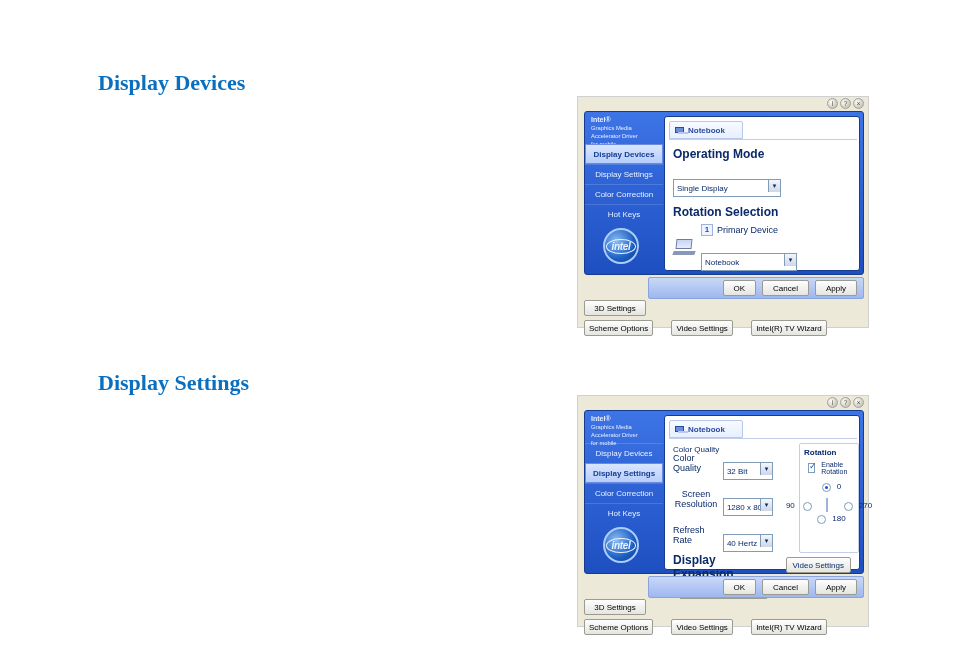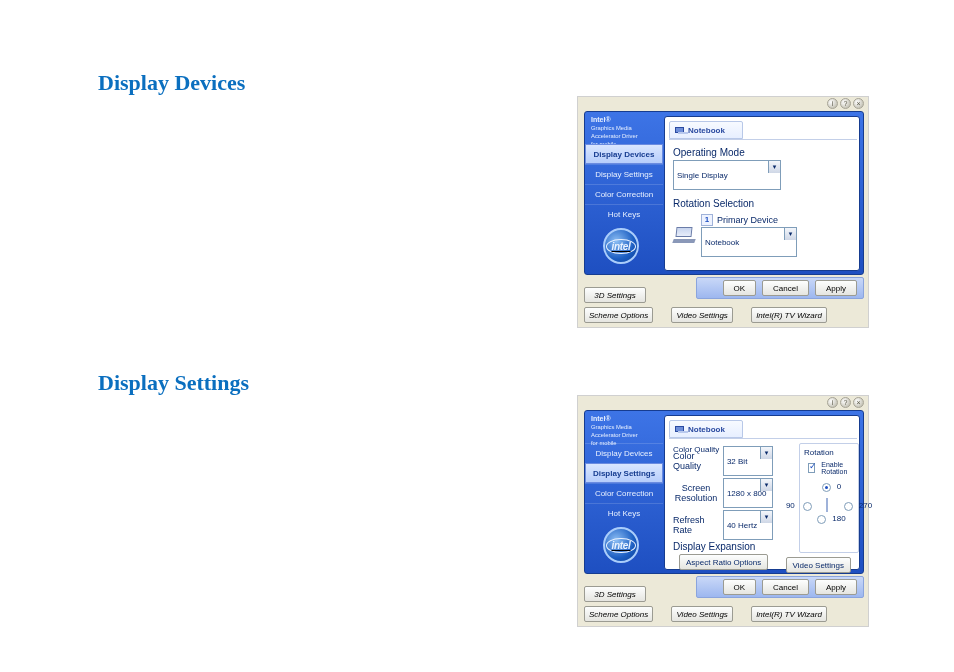--- a/index.html
+++ b/index.html
@@ -95,21 +95,21 @@
     border: 1px solid #6a8be0;
   }
 
   .intelchip {
     position: absolute;
     left: 18px; bottom: 10px;
     width: 36px; height: 36px;
     border-radius: 50%;
     background: radial-gradient(circle at 35% 35%, #8cbef4 0%, #1c5ec2 60%, #0a3c94 100%);
     border: 2px solid #aacdfb;
-    display: flex; align-items: center; justify-content: center; text-decoration: underline;
+    display: flex; align-items: center; justify-content: center;
   }
   .intelchip span {
     border: 1.5px solid #e9f2ff;
     border-radius: 50%;
     padding: 1px 4px;
     color: #e9f2ff;
     font-style: italic;
     font-size: 10px;
     font-weight: bold;
     letter-spacing: -0.3px;
@@ -154,27 +154,28 @@
     position: absolute;
     left: 4px; top: 22px;
     width: 188px;
     border-top: 1px solid #c3cfe8;
   }
   .pbody {
     position: absolute;
     left: 8px; right: 8px; top: 28px; bottom: 6px;
     color: #0a2a6a;
   }
-  .flabel { font-weight: normal; font-size: 10px; margin: 2px 0; color: #0a2a6a; }
+  .flabel { font-weight: bold; font-size: 12px; margin: 2px 0; color: #0a2a6a; }
   .flabel2 { font-size: 8px; color: #0a2a6a; margin-bottom: 2px; }
   select, .fakeselect {
     font-size: 8px;
-    height: 30px;
+    height: 18px;
     border: 1px solid #7f9db9;
     background: #fff;
+    margin-top: 16px;
   }
   .row { display: flex; align-items: center; gap: 4px; margin: 1px 0; }
   .fakeselect {
     display: inline-flex; align-items: center;
     width: 108px; padding-left: 3px;
     position: relative;
   }
   .fakeselect.small { width: 62px; }
   .fakeselect .arrow {
     position: absolute; right: 0; top: 0;
@@ -208,59 +209,58 @@
     background: #eef3ff;
     color: #1e4fc1;
     font-size: 8px;
     font-weight: bold;
     text-align: center; line-height: 10px;
   }
 
   .buttonbar {
     position: absolute;
     right: 4px; top: 180px;
-    width: 168px; height: 22px;
+    width: 216px; height: 22px;
     display: flex; justify-content: flex-end; align-items: center;
     gap: 6px;
     background: linear-gradient(#c9d8f8, #9db7ef);
     border: 1px solid #8aa4dd;
     border-radius: 2px;
     padding: 0 6px;
   }
   .btn {
     height: 16px;
     padding: 0 10px;
     font-size: 8px;
     background: linear-gradient(#fdfefe, #e5e5e0);
     border: 1px solid #9b9b92;
     border-radius: 2px;
     cursor: pointer;
     display: inline-flex; align-items: center;
   }
   .btn.small { padding: 0 6px; }
   .lowerbtns {
     position: absolute;
-    left: 6px; top: 190px;
+    left: 6px; top: 203px;
     width: 282px;
-    font-style: italic;
   }
   .lowerbtns .r1 { margin-bottom: 4px; display:flex; }
   .lowerbtns .r2 { display: flex; gap: 18px; }
   .lowerbtns .btn { min-width: 62px; justify-content: center; padding: 0 4px; }
 
   .rot {
     position: absolute;
     left: 102px; top: 0;
     width: 80px;
     border: 1px solid #c3cfe8;
     border-radius: 2px;
     padding: 4px;
     font-size: 8px;
   }
-  .rot .title { font-weight: normal; color: #0a2a6a; margin-bottom: 3px; }
+  .rot .title { font-weight: bold; color: #0a2a6a; margin-bottom: 3px; }
   .rot label { display: inline-flex; align-items: center; gap: 3px; }
   .rot .thumb {
     width: 18px; height: 14px; border: 1px solid #9fb2d9;
     background: linear-gradient(#d2e7bd,#9fcf6e);
     display: inline-block; vertical-align: middle;
     margin: 0 1px;
   }
   .cb { appearance: none; width: 10px; height: 10px; border: 1px solid #7f9db9; background: #fff; position: relative; }
   .cb:checked::after { content:'✓'; position:absolute; left:0; top:-3px; font-size:9px; color:#1e4fc1; }
   .rad { appearance: none; width: 9px; height: 9px; border-radius:50%; border:1px solid #7f9db9; background:#fff; position:relative; }

